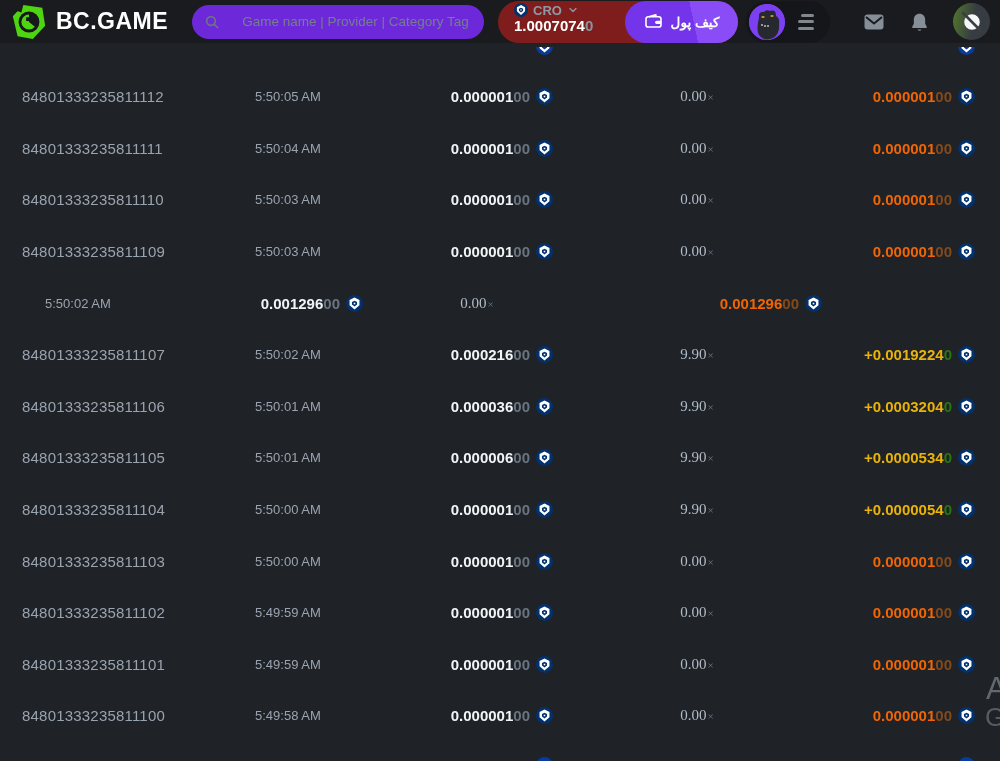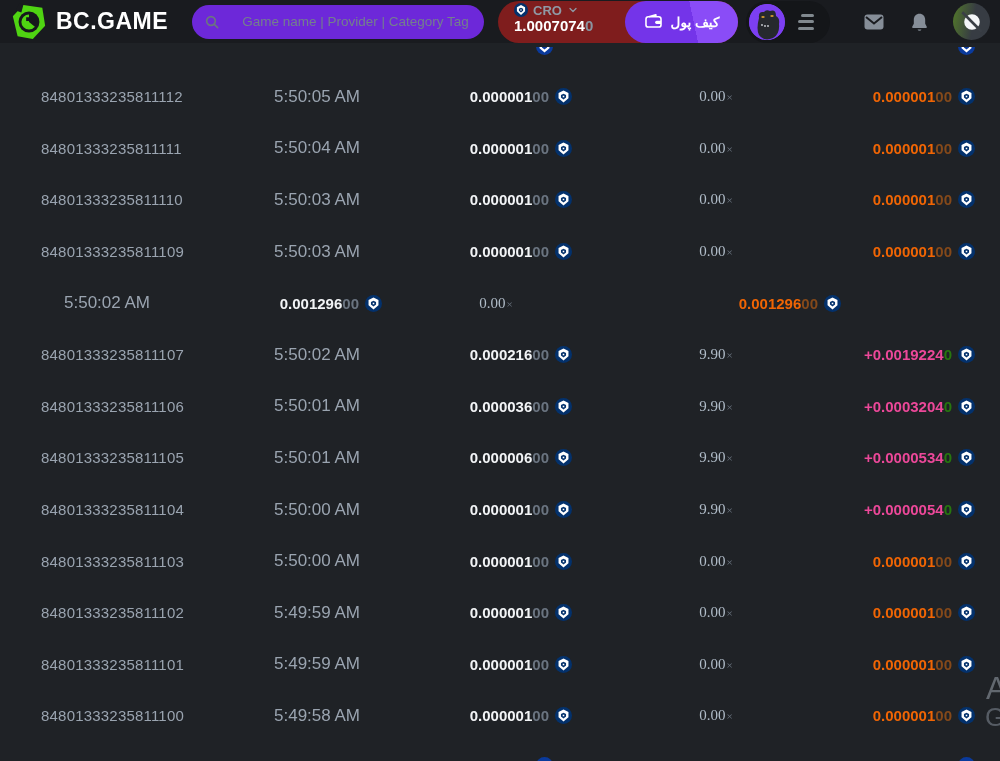--- a/index.html
+++ b/index.html
@@ -65,34 +65,34 @@
     margin-left:22px; width:37px; height:37px; border-radius:50%;
     background:linear-gradient(100deg,#527929 0%,#373c43 55%);
     display:flex; align-items:center; justify-content:center; cursor:pointer;
   }
   
   .table-area { position:absolute; top:43px; left:0; right:0; bottom:0; }
   .rows { position:absolute; top:28px; left:0; right:0; }
   .row {
     height:51.6px; display:grid; align-items:center;
     grid-template-columns:210px 150px 190px 250px 1fr;
-    padding:0 25px 0 22px; cursor:pointer;margin-left:19px;
+    padding:0 25px 0 22px; cursor:pointer;
   }
   .cell.id   { color:#9aa4b0; font-size:15px; letter-spacing:0.2px; }
-  .cell.time { color:#9aa4b0; font-size:17px; padding-left:23px; }
+  .cell.time { color:#9aa4b0; font-size:13px; padding-left:23px; }
   .cell.amount { display:flex; align-items:center; justify-content:flex-end; gap:6px; padding-right:19px;
                  font-size:15px; font-weight:700; color:#f2f4f6; }
   .cell.amount .dim { color:#6a7480; }
   .cell.mult { text-align:center; color:#b0bcc8; font-size:15px;font-family:Liberation Serif, serif; }
   .cell.mult .x { font-size:11px; color:#6d7682; margin-left:1px; }
   .cell.payout { display:flex; align-items:center; justify-content:flex-end; gap:6px;
                  font-size:15px; font-weight:700; }
   .cell.payout.loss .main { color:#f06504; }
   .cell.payout.loss .dim  { color:#84491a; }
-  .cell.payout.win  .main { color:#ec4899; }
+  .cell.payout.win  .main { color:#eab308; }
   .cell.payout.win  .dim  { color:#27760f; }
   .coin { width:17px; height:17px; flex:0 0 auto; display:block; }
   .num { white-space:nowrap; }
   
   .partial-top { position:absolute; top:4px; left:0; right:0; height:9px; overflow:hidden; }
   .partial-top .coin { position:absolute; top:-9px; }
   .partial-bottom { position:absolute; bottom:0; left:0; right:0; height:4px; overflow:hidden; }
   .partial-bottom .coin { position:absolute; top:0; }
   .pcoin-amount { left:536px; }
   .pcoin-payout { left:958px; }

